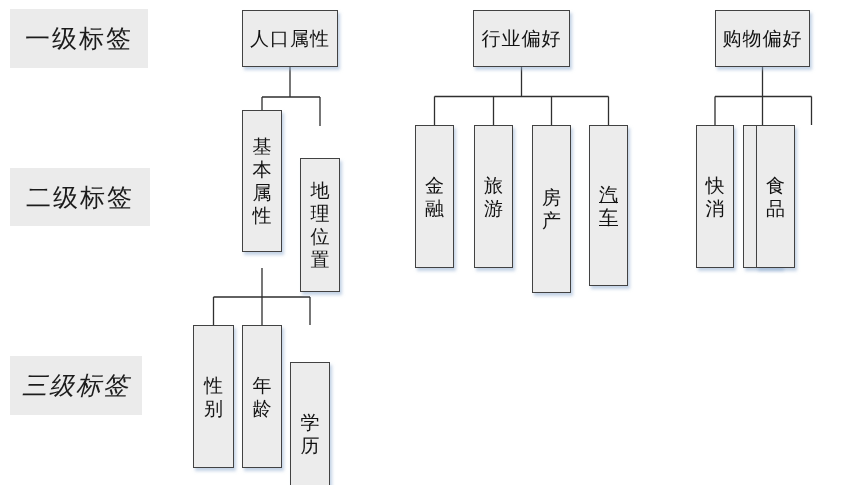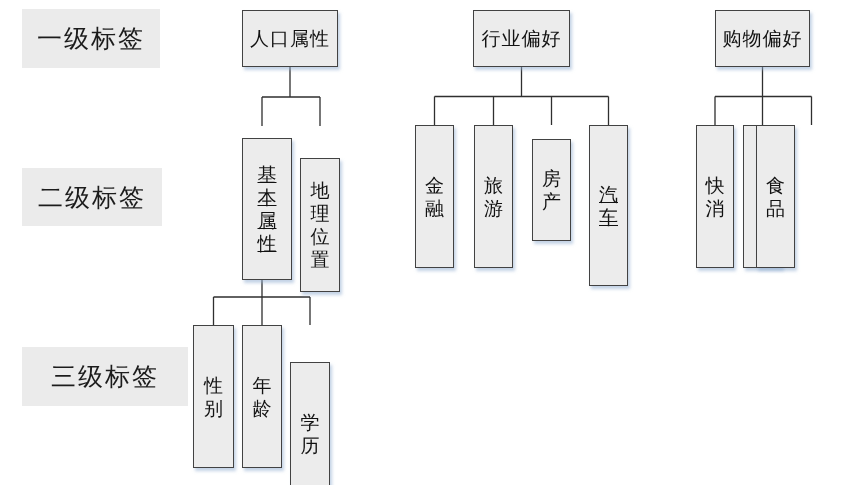--- a/index.html
+++ b/index.html
@@ -8,21 +8,21 @@
     width:846px;height:485px;
     background:#ffffff;
     font-family:"Liberation Sans","DejaVu Sans",sans-serif;
     overflow:hidden;
   }
   .connectors{position:absolute;left:0;top:0;z-index:0;}
   .rowlabel{
     position:absolute;z-index:1;
     background:#ebebeb;
     display:flex;align-items:center;justify-content:center;
-    font-size:25px;color:#1c1c1c;letter-spacing:2px;margin-left:12px;
+    font-size:25px;color:#1c1c1c;letter-spacing:2px;
   }
   .node{
     position:absolute;z-index:2;box-sizing:border-box;
     background:#ececec;border:1.5px solid #424242;
     box-shadow:2px 3px 3px rgba(148,174,210,.55);
     display:flex;align-items:center;justify-content:center;
     font-size:19px;color:#121212;
   }
   .node .txt{white-space:nowrap;letter-spacing:1px;text-align:right;}
   .node.vert .txt{
@@ -51,48 +51,48 @@
       <path d="M262 268 V297 M213.5 297 H310 M213.5 297 V325 M262 297 V325 M310 297 V325"></path>
     </g>
   </svg>
 
   <div class="rowlabel" style="left:10px;top:9px;width:138px;height:59px;">
     <span>一级标签</span>
   </div>
   <div class="rowlabel" style="left:10px;top:168px;width:140px;height:58px;">
     <span>二级标签</span>
   </div>
-  <div class="rowlabel" style="left:10px;top:347px;width:166px;height:59px;">
+  <div class="rowlabel" style="left:10px;top:356px;width:132px;height:59px;font-style:italic;">
     <span>三级标签</span>
   </div>
 
   <div class="node" style="left:242px;top:10px;width:96px;height:57px;">
     <span class="txt">人口属性</span>
   </div>
   <div class="node" style="left:473px;top:10px;width:97px;height:57px;">
     <span class="txt">行业偏好</span>
   </div>
   <div class="node" style="left:715px;top:10px;width:95px;height:57px;">
     <span class="txt">购物偏好</span>
   </div>
 
-  <div class="node vert" style="left:242px;top:138px;width:50px;height:142px;text-decoration:underline;">
+  <div class="node vert" style="left:242px;top:110px;width:40px;height:142px;">
     <span class="txt">基本属性</span>
   </div>
   <div class="node vert" style="left:300px;top:126px;width:40px;height:134px;margin-top:32px;">
     <span class="txt">地理位置</span>
   </div>
 
   <div class="node vert" style="left:415px;top:125px;width:39px;height:143px;">
     <span class="txt">金融</span>
   </div>
   <div class="node vert" style="left:474px;top:125px;width:39px;height:143px;">
     <span class="txt">旅游</span>
   </div>
-  <div class="node vert" style="left:532px;top:139px;width:39px;height:102px;">
+  <div class="node vert" style="left:532px;top:125px;width:39px;height:168px;">
     <span class="txt">房产</span>
   </div>
   <div class="node vert" style="left:589px;top:125px;width:39px;height:161px;text-decoration:underline;">
     <span class="txt">汽车</span>
   </div>
 
   <div class="node vert" style="left:696px;top:125px;width:38px;height:143px;">
     <span class="txt">快消</span>
   </div>
   <div class="node vert" style="left:743px;top:125px;width:39px;height:143px;padding-left:16px;">

